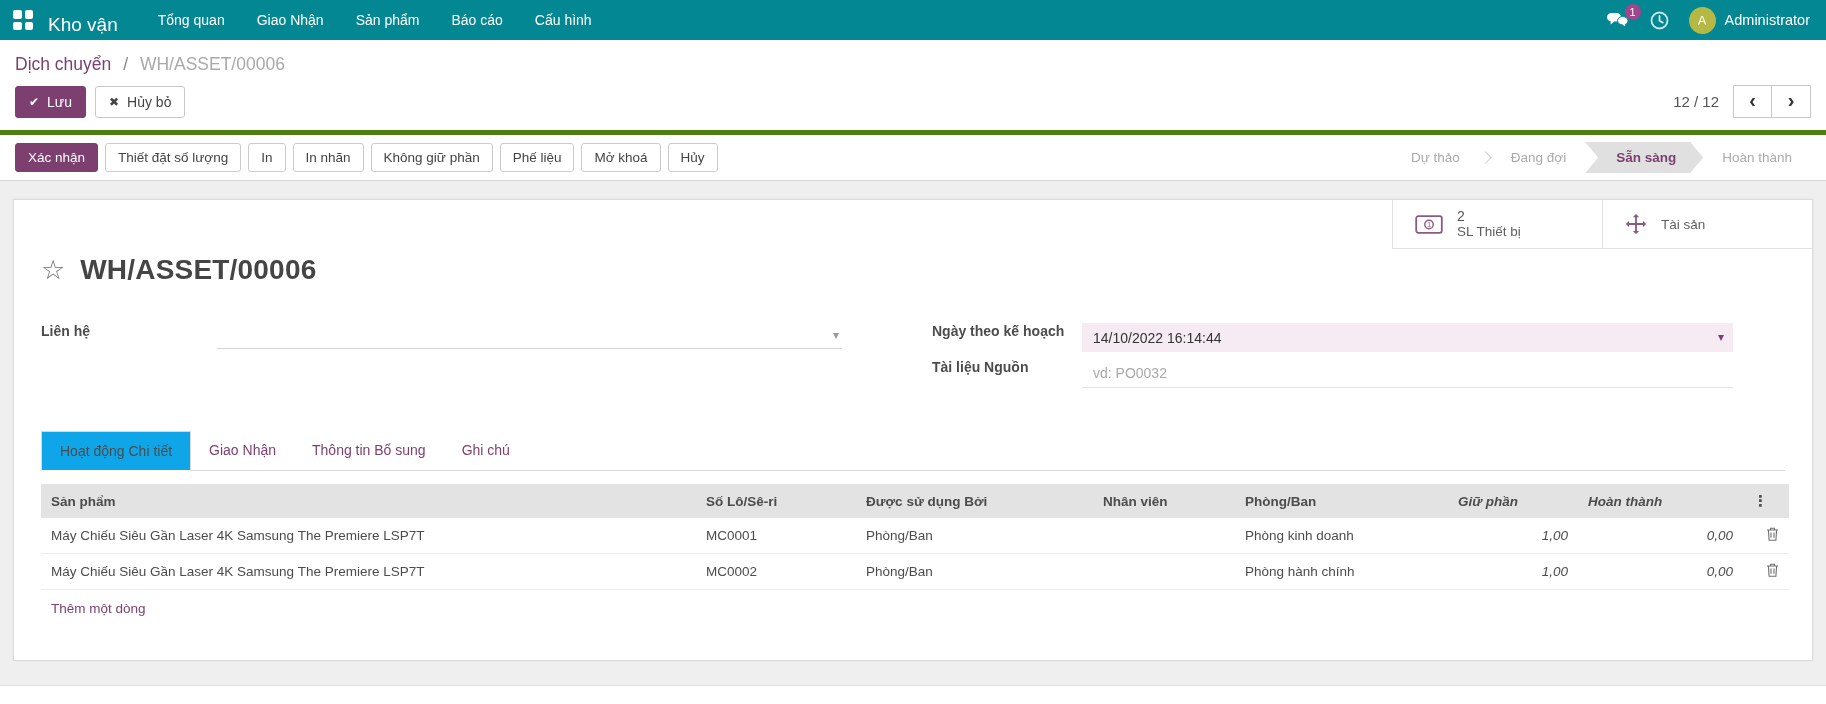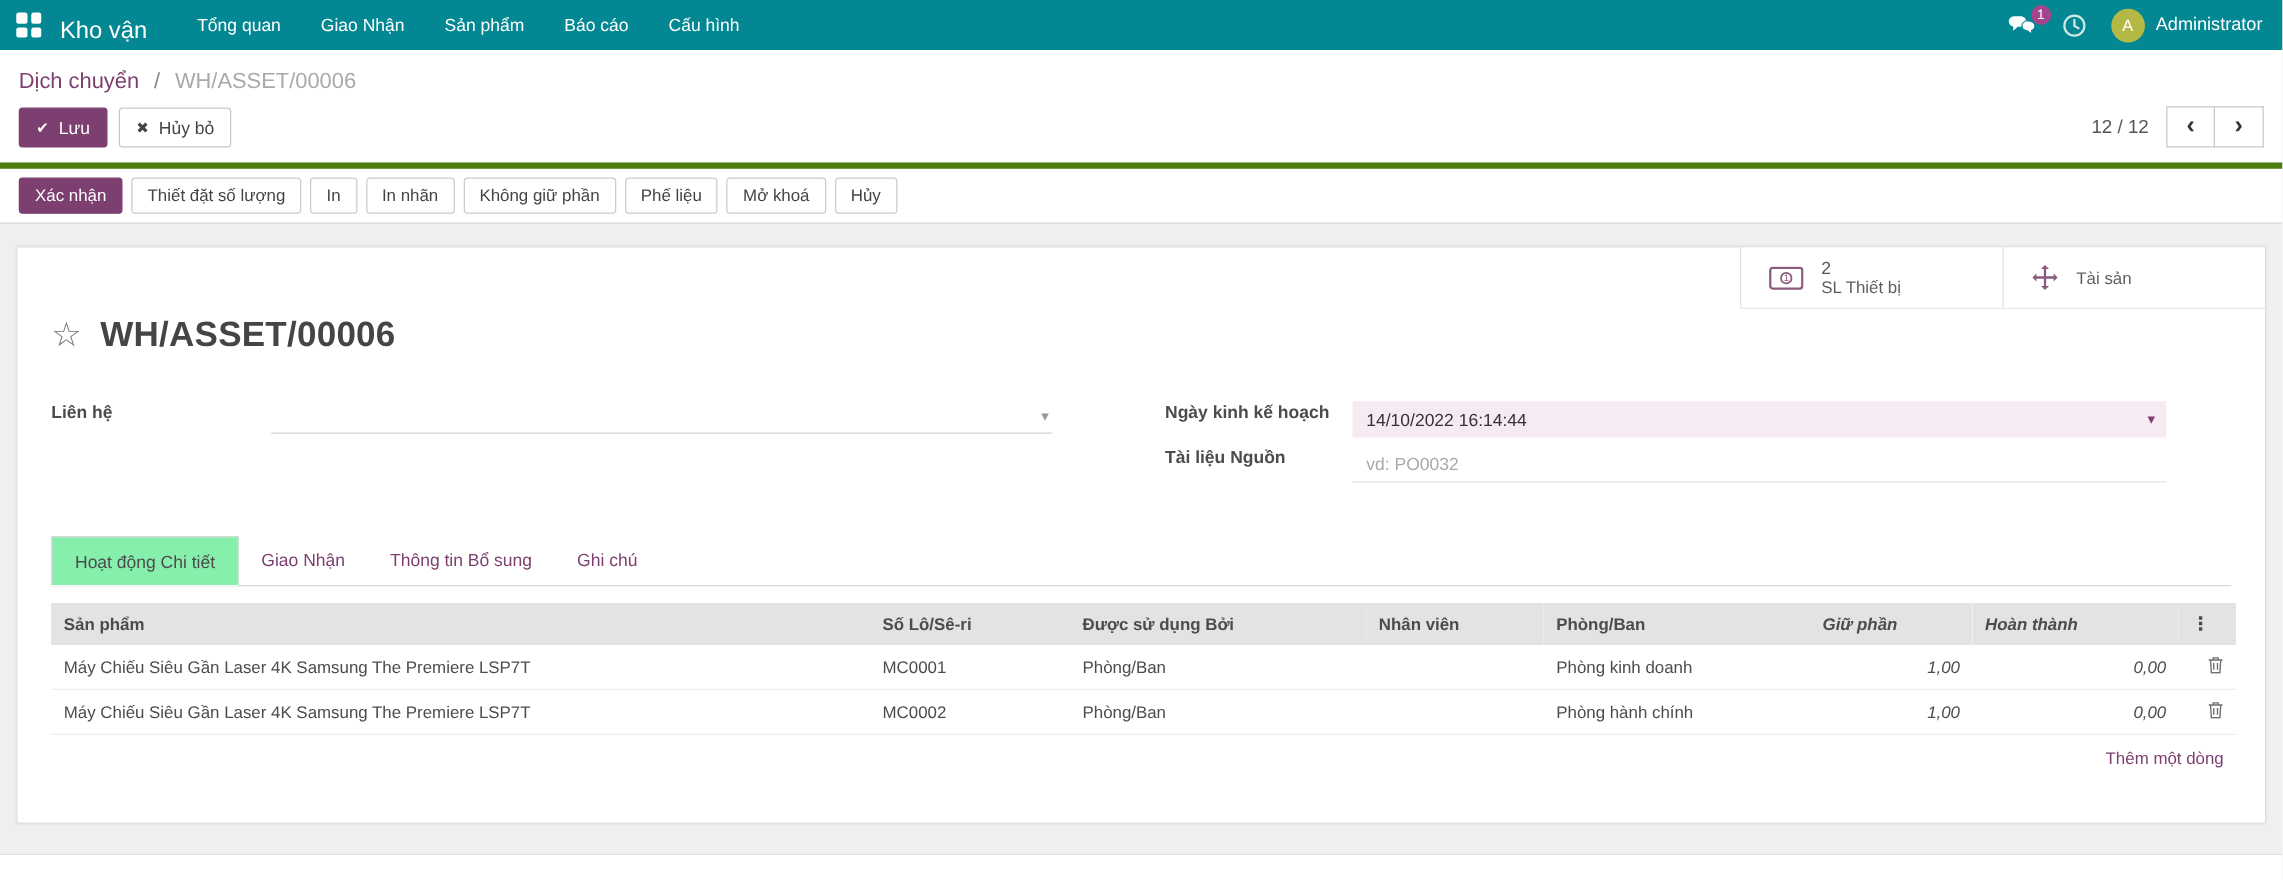--- a/index.html
+++ b/index.html
@@ -75,39 +75,39 @@
   .fvalue { flex:1; font-size:14px; padding-top:5px; }
   .m2o-input { border-bottom:1px solid #d4d4d4; height:26px; position:relative; cursor:text; }
   .m2o-input .caret { position:absolute; right:3px; top:5px; color:#999; font-size:12px; cursor:pointer; }
   .link-value { color:#7c3f6f; padding:2px 0 0 10px; cursor:pointer; }
   .date-input { background:#f6ebf3; height:29px; display:flex; align-items:center; padding:0 11px; position:relative; color:#333; cursor:text; }
   .date-input .caret { position:absolute; right:9px; top:7px; color:#7c3f6f; font-size:12px; cursor:pointer; }
   .ph-input { border-bottom:1px solid #e2e2e2; height:29px; display:flex; align-items:center; padding:0 11px; color:#a9a9a9; cursor:text; }
 
   .tabs { display:flex; margin-top:40px; border-bottom:1px solid #d8d8d8; }
   .tab { padding:11px 18px; font-size:14px; color:#7c3f6f; cursor:pointer; position:relative; top:1px; white-space:nowrap; }
-  .tab.active { background:#86efac; border:1px solid #d8d8d8; border-bottom:1px solid #fff; color:#4c4c4c; }
+  .tab.active { background:#0ea5e9; border:1px solid #d8d8d8; border-bottom:1px solid #fff; color:#4c4c4c; }
 
   .tab-pane { margin-top:13px; }
   table.o-table { width:100%; border-collapse:collapse; font-size:13.5px; table-layout:fixed; }
   .o-table th { background:#e3e3e3; font-weight:bold; text-align:left; padding:8px 10px; color:#4c4c4c; white-space:nowrap; overflow:hidden; cursor:pointer; }
   .o-table td { padding:9px 10px; border-bottom:1px solid #ececec; white-space:nowrap; overflow:hidden; }
   .o-table tr.data-row { cursor:pointer; }
   .num { text-align:right;font-style:italic; }
   .col-product { width:655px; }
   .col-lot { width:160px; }
   .col-used { width:237px; }
   .col-emp { width:142px; }
   .col-dept { width:213px; }
   .col-res { width:130px; }
   .col-done { width:165px; }
   .col-act { width:46px; text-align:right; }
   .dots { font-size:15px; color:#333; text-align:right; padding-right:4px; }
   .trash-btn { cursor:pointer; display:inline-flex; }
-  .add-row td { color:#7c3f6f; cursor:pointer; border-bottom:none; padding:11px 10px;text-align:right; }
+  .add-row td { color:#7c3f6f; cursor:pointer; border-bottom:none; padding:11px 10px; }
 
   .gray-gap { height:24px; }
   .chatter { background:#fff; border-top:1px solid #e0e0e0; height:24px; }
 </style>
 </head>
 <body>
 
 <div class="navbar">
   <div class="apps-icon">
       <span></span>
@@ -179,20 +179,27 @@
 
 <div class="statusbar">
   <button class="action-btn primary">Xác nhận</button>
   <button class="action-btn">Thiết đặt số lượng</button>
   <button class="action-btn">In</button>
   <button class="action-btn">In nhãn</button>
   <button class="action-btn">Không giữ phần</button>
   <button class="action-btn">Phế liệu</button>
   <button class="action-btn">Mở khoá</button>
   <button class="action-btn">Hủy</button>
+  <div class="status-steps">
+    <div class="step">Dự thảo</div>
+    <div class="chev"></div>
+    <div class="step">Đang đợi</div>
+    <div class="step active">Sẵn sàng</div>
+    <div class="step">Hoàn thành</div>
+  </div>
 </div>
 
 <div class="page">
   <div class="sheet">
 
     <div class="smart-buttons">
       <div class="smart-btn">
         <span style="display:flex;">
           <svg width="28" height="19" viewBox="0 0 28 19">
               <rect x="1.2" y="1.2" width="25.6" height="16.6" rx="2" fill="none" stroke="#8a5b7e" stroke-width="1.8"></rect>
@@ -228,21 +235,21 @@
             <div class="fvalue">
               <div class="m2o-input">
                 <span></span>
                 <span class="caret">▾</span>
               </div>
             </div>
           </div>
         </div>
         <div class="fgroup-right">
           <div class="frow">
-            <div class="flabel">Ngày kinh kế hoạch</div>
+            <div class="flabel">Ngày theo kế hoạch</div>
             <div class="fvalue">
               <div class="date-input">
                 <span>14/10/2022 16:14:44</span>
                 <span class="caret">▾</span>
               </div>
             </div>
           </div>
           <div class="frow">
             <div class="flabel">Tài liệu Nguồn</div>
             <div class="fvalue">

